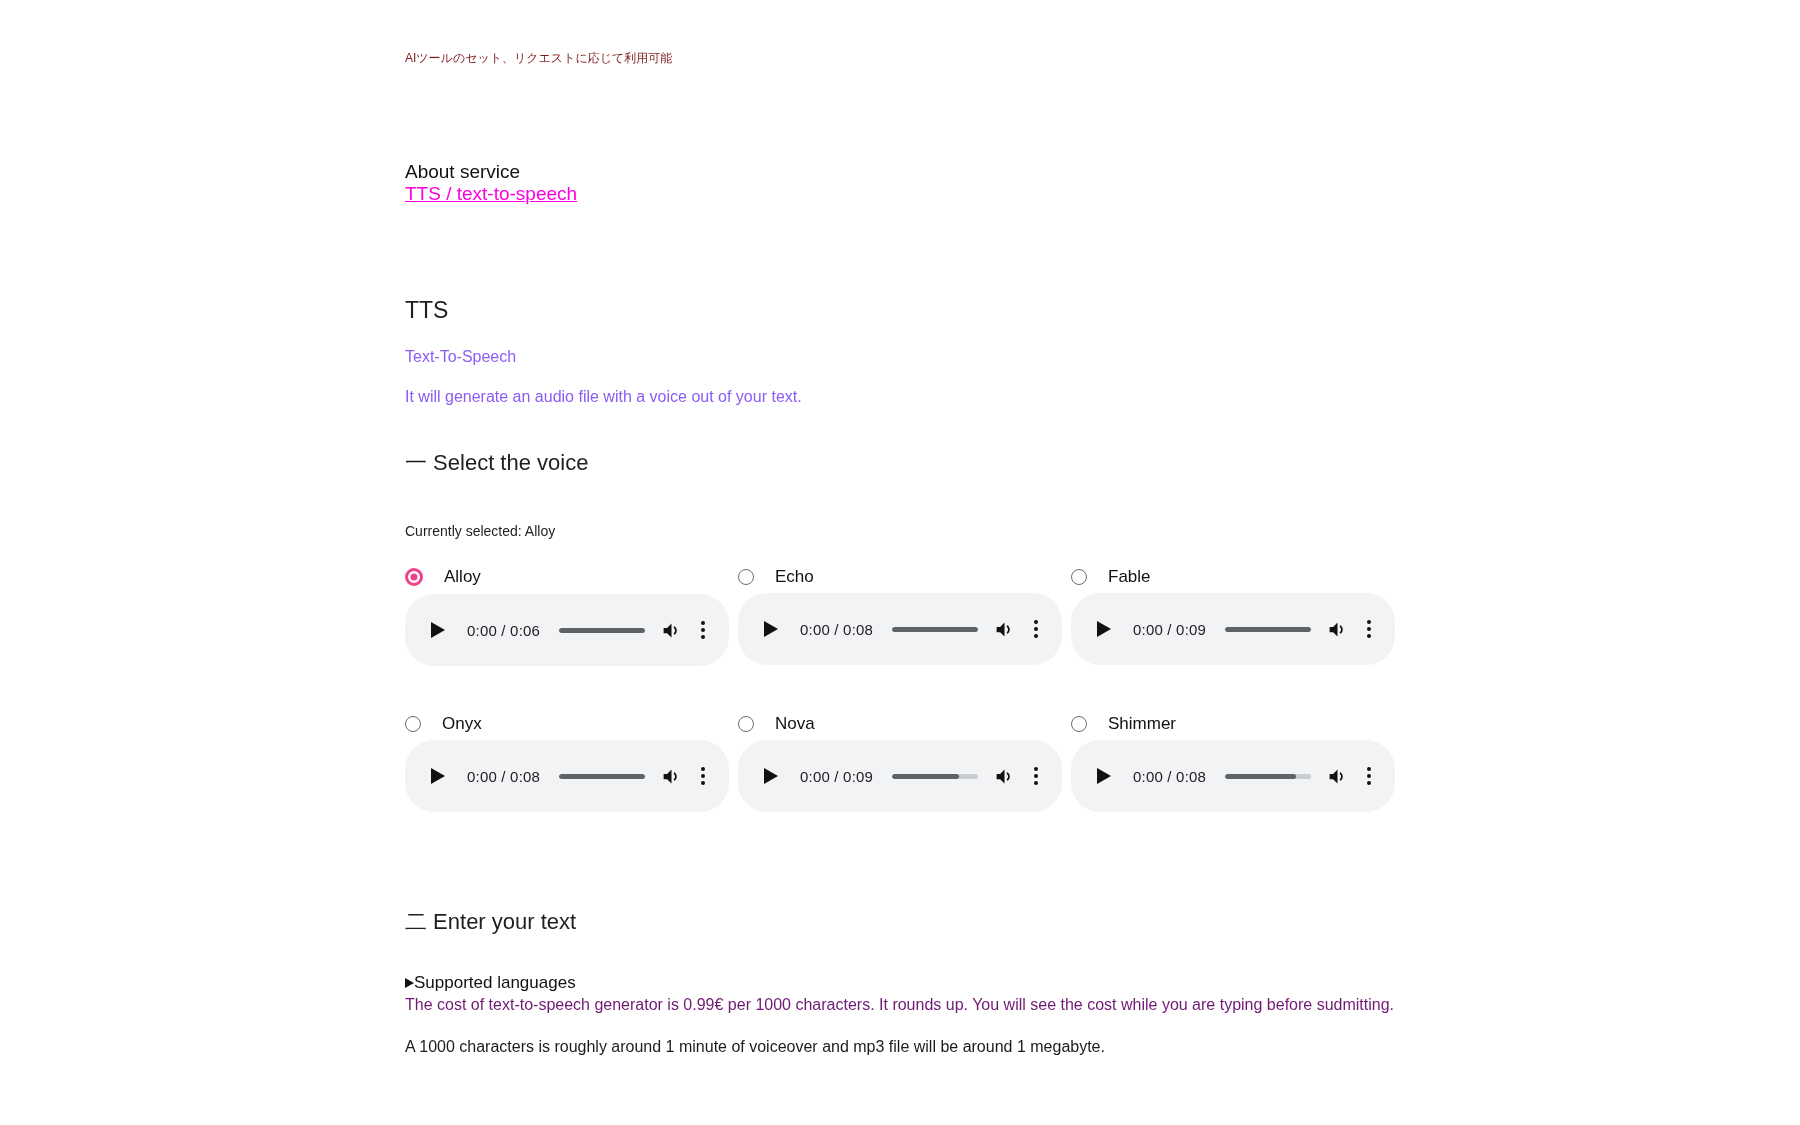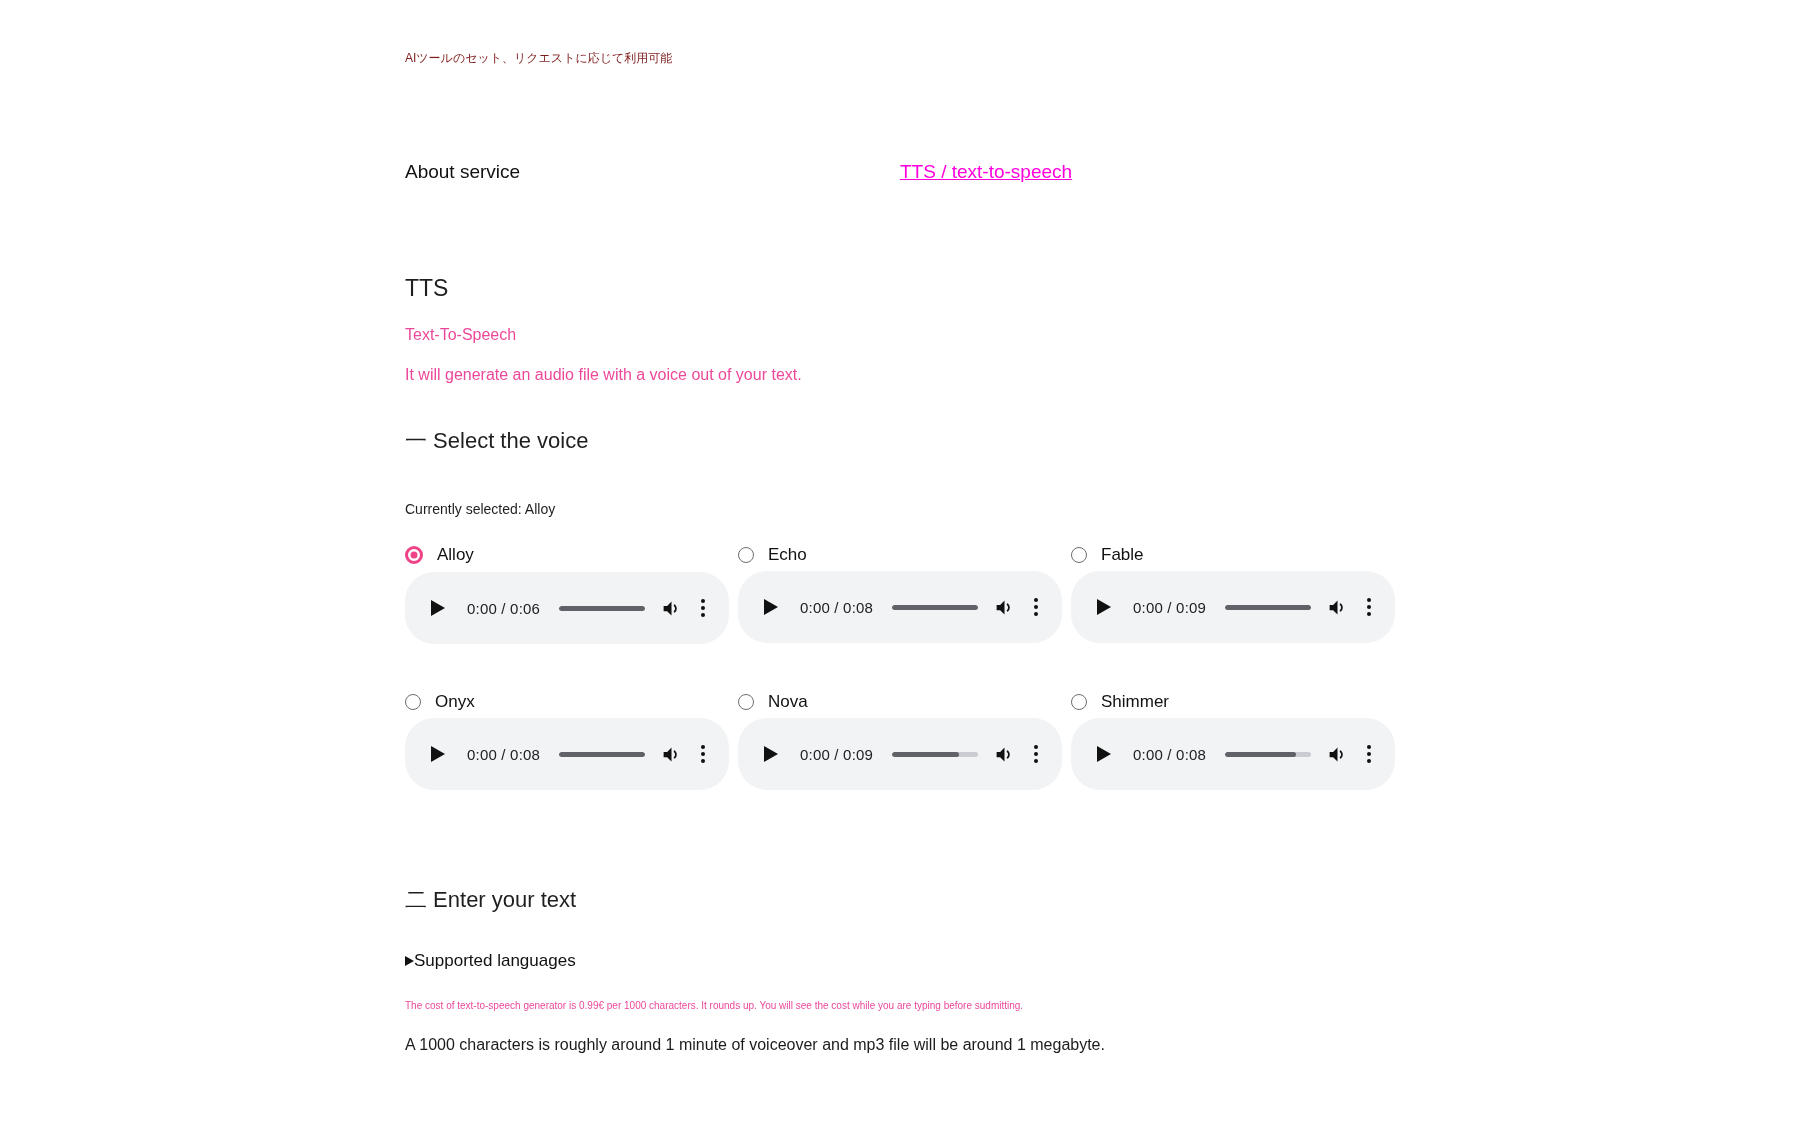--- a/index.html
+++ b/index.html
@@ -8,43 +8,43 @@
     width: 1800px; height: 1125px;
     font-family: "Liberation Sans", sans-serif;
     color: #1f1f1f;
     overflow: hidden;
   }
   .container { width: 990px; margin: 0 auto; padding-top: 26px; }
 
   .page-title { font-size: 25px; font-weight: 400; letter-spacing: .2px; }
   .page-subtitle { font-size: 12px; font-weight: 400; color: #7f1d1d; margin-top: 24px; }
 
-  .nav-row { display: flex; margin-top: 94px; align-items: baseline; }
+  .nav-row { display: flex; margin-top: 94px; align-items: baseline; flex-direction: column; }
   .nav-cell { flex: 1 1 50%; }
   .nav-about { font-size: 19px; color: #111; cursor: pointer; }
   .nav-tts-link { font-size: 19px; color: #ff00dd; text-decoration: underline; cursor: pointer; }
 
   .section-heading { font-size: 22px; font-weight: 400; }
   .h-tts { margin-top: 92px; font-size: 23px; }
-  .p-body { font-size: 16px; color: #ec4899; }
+  .p-body { font-size: 16px; color: #8b5cf6; }
   .p-sub { margin-top: 24px; }
   .p-gen { margin-top: 22px; }
   .p-provider { margin-top: 22px; }
 
   .h-select { margin-top: 42px; }
   .currently { margin-top: 45px; font-size: 14px; }
 
   .voice-grid {
     margin-top: 26px;
     display: grid;
     grid-template-columns: repeat(3, 1fr);
     column-gap: 9px;
     row-gap: 46px;
   }
-  .voice-label { display: inline-flex; align-items: center; gap: 14px; cursor: pointer; height: 24px; }
+  .voice-label { display: inline-flex; align-items: center; gap: 21px; cursor: pointer; height: 24px; }
   .voice-name { font-size: 17px; color: #111; }
   .radio {
     width: 16px; height: 16px; border-radius: 50%;
     border: 1.5px solid #6e6e6e; background: #fff;
     display: inline-block; position: relative; flex: none;
   }
   .radio.selected { border: 3px solid #ef4387; width: 18px; height: 18px; }
   .radio.selected::after {
     content: ""; position: absolute; left: 50%; top: 50%;
     width: 7px; height: 7px; border-radius: 50%;
@@ -89,21 +89,21 @@
     cursor: pointer; width: max-content;
   }
   .disclosure-triangle {
     width: 0; height: 0;
     border-left: 9px solid #111;
     border-top: 5.5px solid transparent;
     border-bottom: 5.5px solid transparent;
   }
   .supported-label { font-size: 17px; color: #111; }
 
-  .cost-note { margin-top: 28px; font-size: 10px; line-height: 1.45; color: #ec4899; }
+  .cost-note { font-size: 16px; line-height: 1.45; color: #701a75; }
   .size-note { margin-top: 22px; font-size: 16px; color: #1c1c1c; }
 </style>
 </head>
 <body>
 
 <div class="container">
 
   <div class="page-subtitle">AIツールのセット、リクエストに応じて利用可能</div>
 
   <div class="nav-row">

